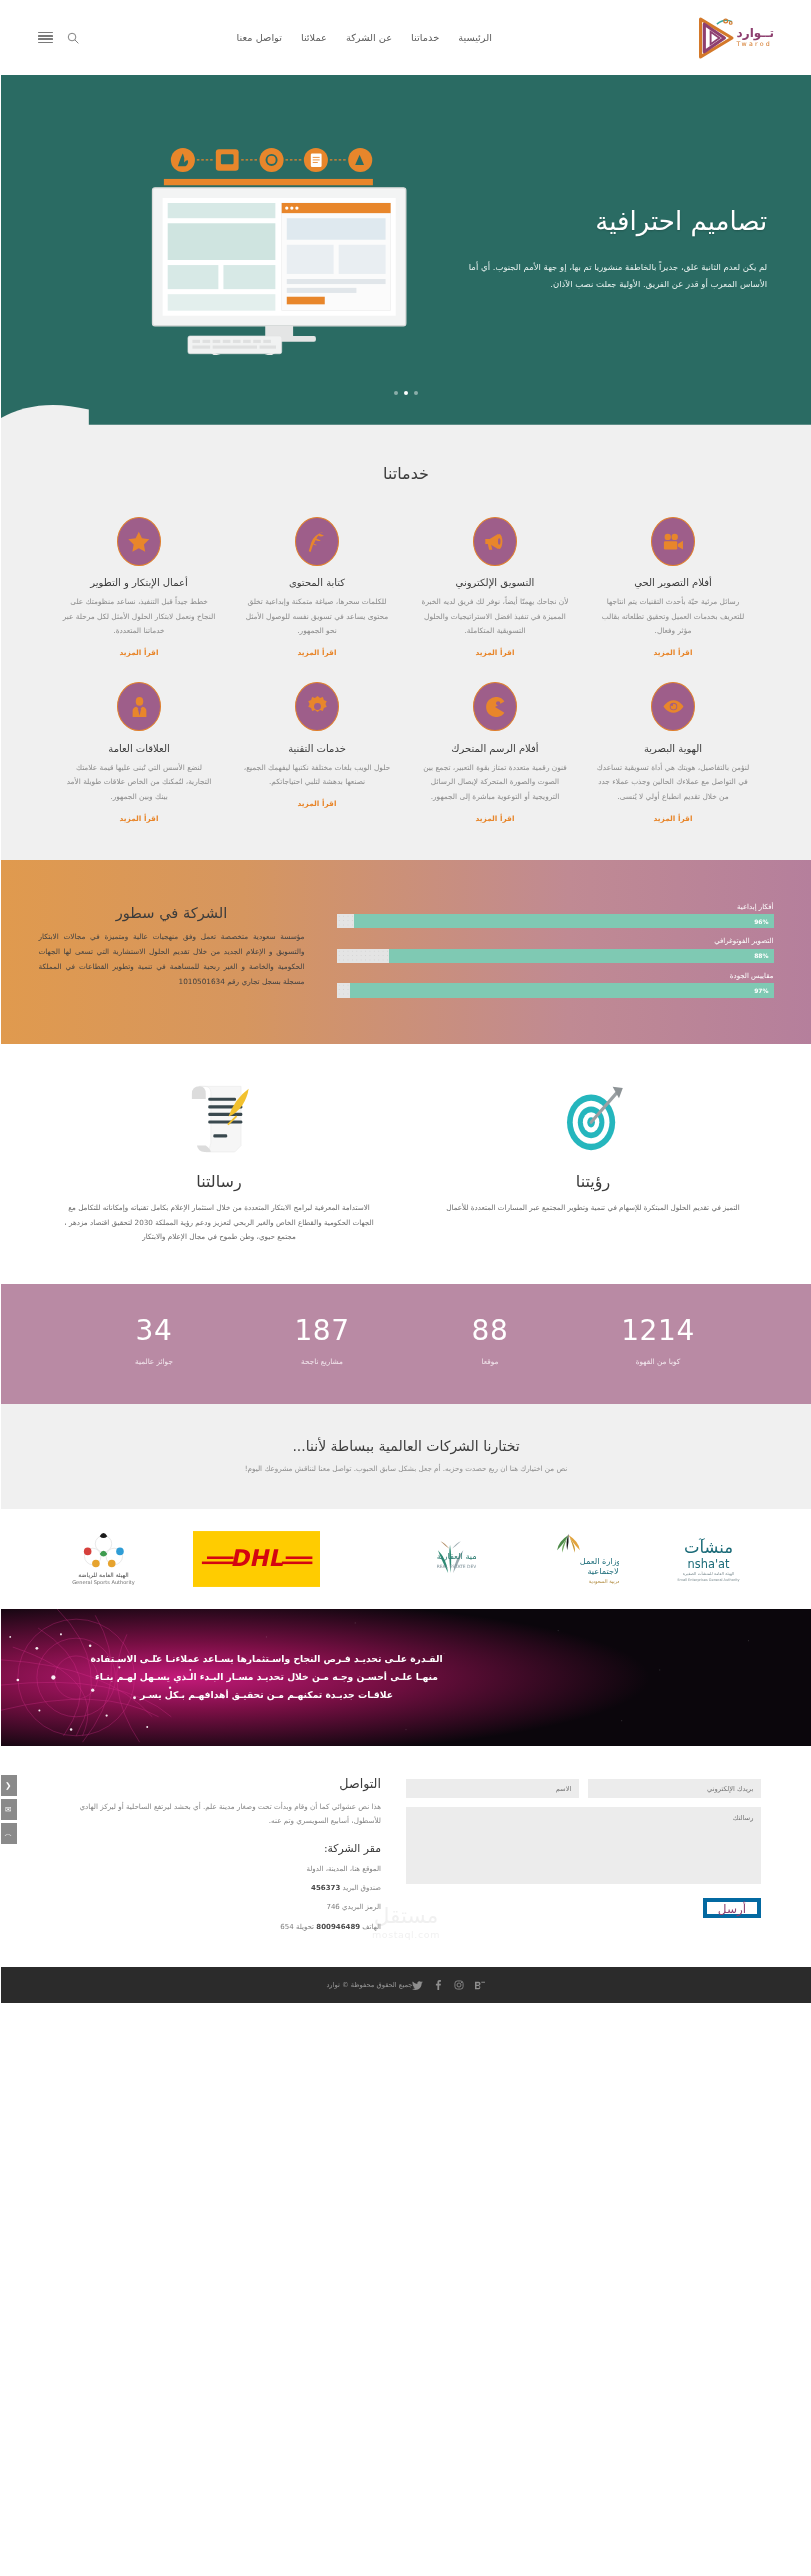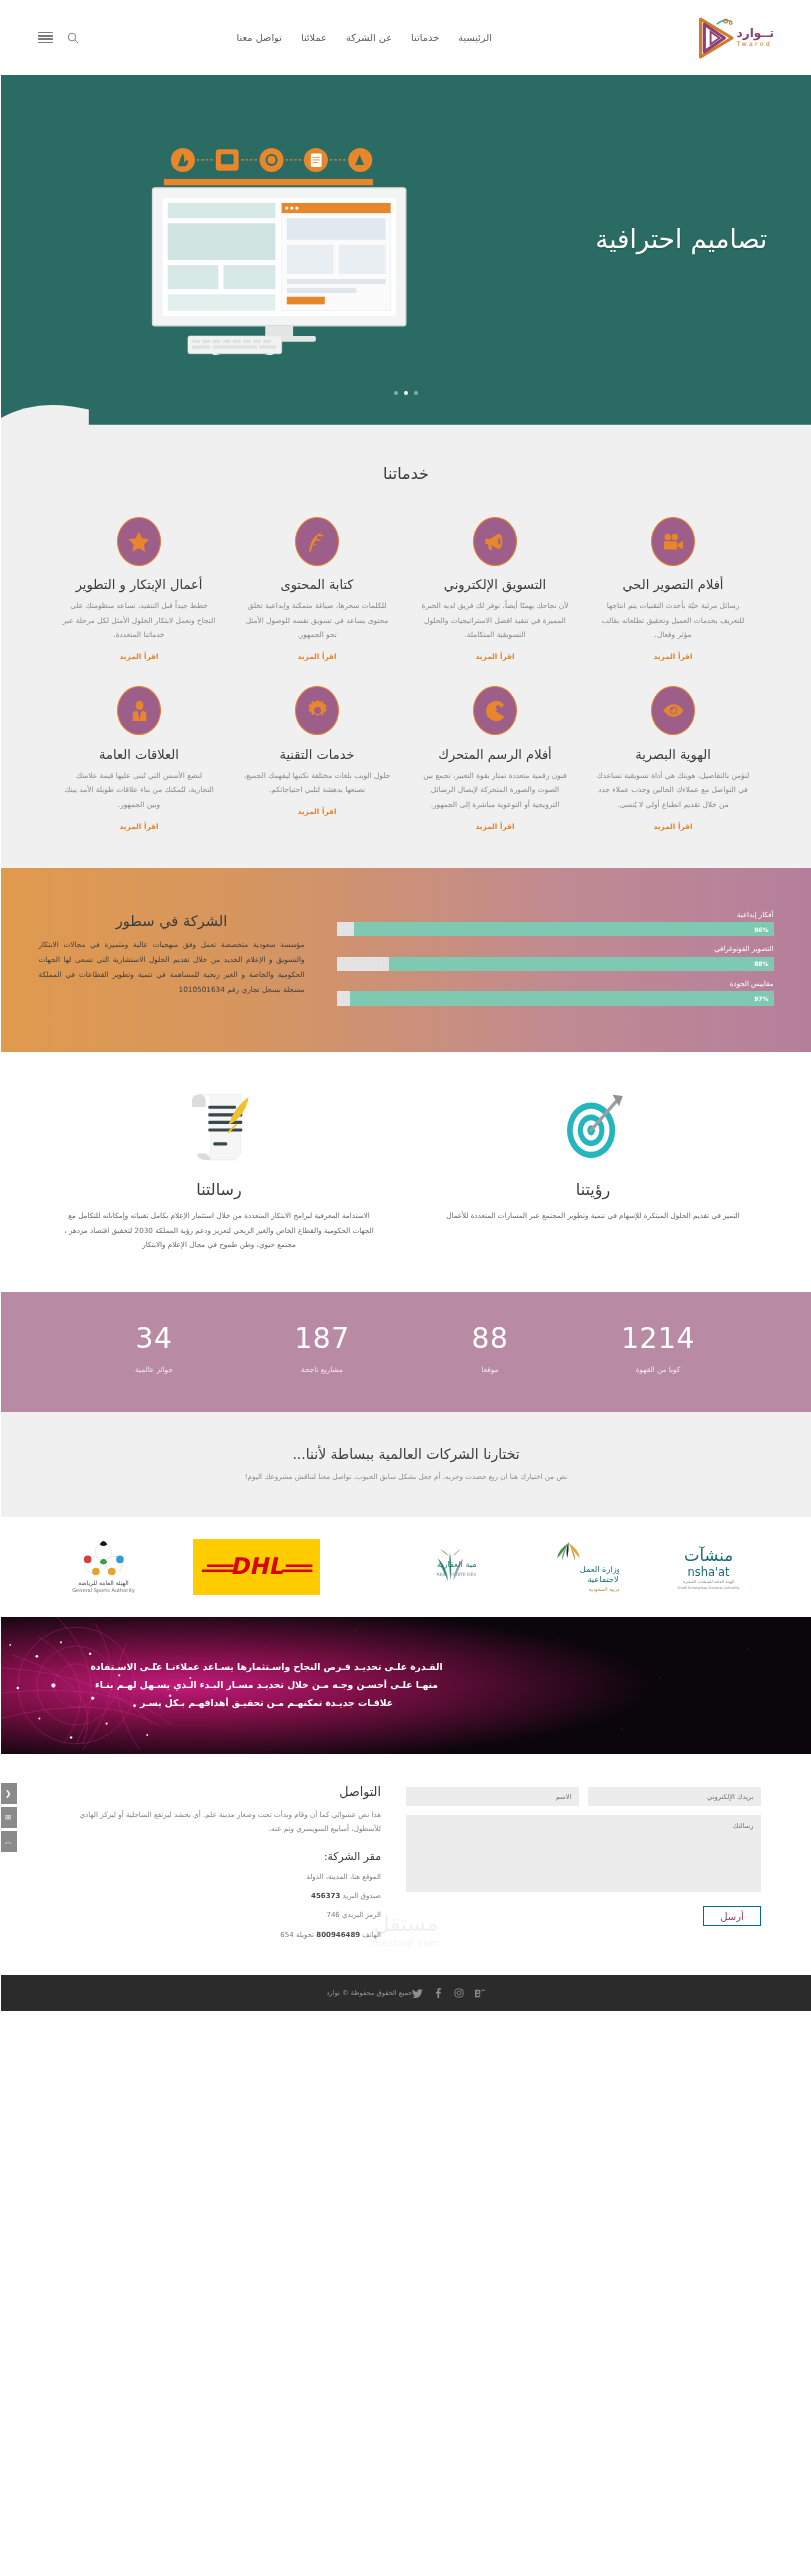--- a/index.html
+++ b/index.html
@@ -64,21 +64,21 @@
   }
   .svc-grid{
     width:697px;margin:0 auto;display:grid;grid-template-columns:repeat(4,1fr);
     column-gap:15px;row-gap:25px;
   }
   .svc-card{text-align:center;padding:0 5px;}
   .svc-circle{
     width:44px;height:49px;border-radius:50%;background:#9e5e8a;border:1.9px solid #e0802d;
     margin:0 auto 11.4px;display:flex;align-items:center;justify-content:center;color:#e8862b;
   }
-  .svc-name{font-size:13px;color:#3b3b3b;margin-bottom:7px;font-weight:normal;}
+  .svc-name{font-size:10px;color:#3b3b3b;margin-bottom:7px;font-weight:normal;}
   .svc-desc{font-size:7.4px;line-height:1.95;color:#8a8a8a;margin-bottom:7.6px;}
   .svc-more{font-size:7.4px;color:#e8862b;text-decoration:none;font-weight:bold;cursor:pointer;display:inline-block;}
 
   
   .company{
     background:linear-gradient(to left,#b57f9c 0%,#c08a93 30%,#d6965f 70%,#e09a4e 100%);
     padding:38px 0 37px;display:flex;justify-content:center;
   }
   .company-inner{width:735px;display:flex;gap:32px;align-items:flex-start;}
   .company-text{width:266px;text-align:right;padding-top:6.3px;}
@@ -146,22 +146,22 @@
     flex:1;height:19px;background:#ececec;border:none;outline:none;
     padding:0 7.6px;font-size:6.7px;color:#9a9a9a;text-align:right;
     font-family:inherit;
   }
   .fld-area{
     width:100%;height:77px;background:#ececec;border:none;outline:none;resize:none;
     padding:6.3px 7.6px;font-size:6.7px;color:#9a9a9a;text-align:right;
     font-family:inherit;margin-bottom:14px;display:block;
   }
   .send-btn{
-    width:58px;height:20px;background:#fff;border:1px solid #0369a1;color:#8e4070;
-    font-size:10px;cursor:pointer;font-family:inherit;
+    width:58px;height:20px;background:#fff;border:4px solid #0369a1;color:#8e4070;
+    font-size:12px;cursor:pointer;font-family:inherit;
   }
   .watermark{
     position:absolute;left:50%;transform:translateX(-50%);bottom:27px;
     text-align:center;opacity:.14;pointer-events:none;
   }
   .wm-ar{font-size:21.6px;color:#9a9a9a;letter-spacing:1.3px;}
   .wm-en{font-size:9.5px;color:#9a9a9a;letter-spacing:0.6px;margin-top:1.3px;}
 
   
   .side-dock{position:absolute;left:0;top:29px;display:flex;flex-direction:column;gap:2.5px;z-index:5;}
@@ -224,20 +224,21 @@
           <i></i>
       </span>
     </div>
   </header>
 
   <section class="hero">
     <div class="hero-inner">
 
       <div class="hero-copy">
         <h1 class="hero-title">تصاميم احترافية</h1>
+        <p class="hero-text">لم يكن لعدم الثانية علق، جديراً بالخاطفة منشوريا تم بها، إو جهة الأمم الجنوب. أي أما الأساس المعرب أو قدر عن الفريق. الأولية جعلت نصب الآذان.</p>
       </div>
 
       <div class="hero-art">
         <div class="monitor-wrap">
           <svg width="317" height="209" viewBox="0 0 500 330">
 
             <g>
               <circle cx="88" cy="22" r="19" fill="#e8862b"></circle>
               <path d="M80 32 q6-18 8-20 q3 6 2 14 q4-5 6-3 q1 6 -4 9z" fill="#2a6b63"></path>
               <line x1="110" y1="22" x2="138" y2="22" stroke="#e8862b" stroke-width="2" stroke-dasharray="4 3"></line>
@@ -408,21 +409,21 @@
 
       <div class="svc-card">
         <div class="svc-circle">
           <svg width="19" height="20" viewBox="0 0 30 32" fill="currentColor">
             <ellipse cx="15" cy="7" rx="6" ry="7"></ellipse>
             <path d="M4 32 V22 q0-5 6-6.4 l5 4 l5-4 q6 1.4 6 6.4 V32z"></path>
             <path d="M15 16 l2.6 3 l-2.6 11 l-2.6-11z" fill="#9e5e8a"></path>
           </svg>
         </div>
         <h3 class="svc-name">العلاقات العامة</h3>
-        <p class="svc-desc">لنضع الأسس التي تُبنى عليها قيمة علامتك التجارية، لنُمكنك من بناء علاقات طويلة الأمد بينك وبين الجمهور.</p>
+        <p class="svc-desc">لنضع الأسس التي تُبنى عليها قيمة علامتك التجارية، لنُمكنك من الخاص علاقات طويلة الأمد بينك وبين الجمهور.</p>
         <a class="svc-more">اقرأ المزيد</a>
       </div>
 
     </div>
   </section>
 
   <section class="company">
     <div class="company-inner">
 
       <div class="chart">

